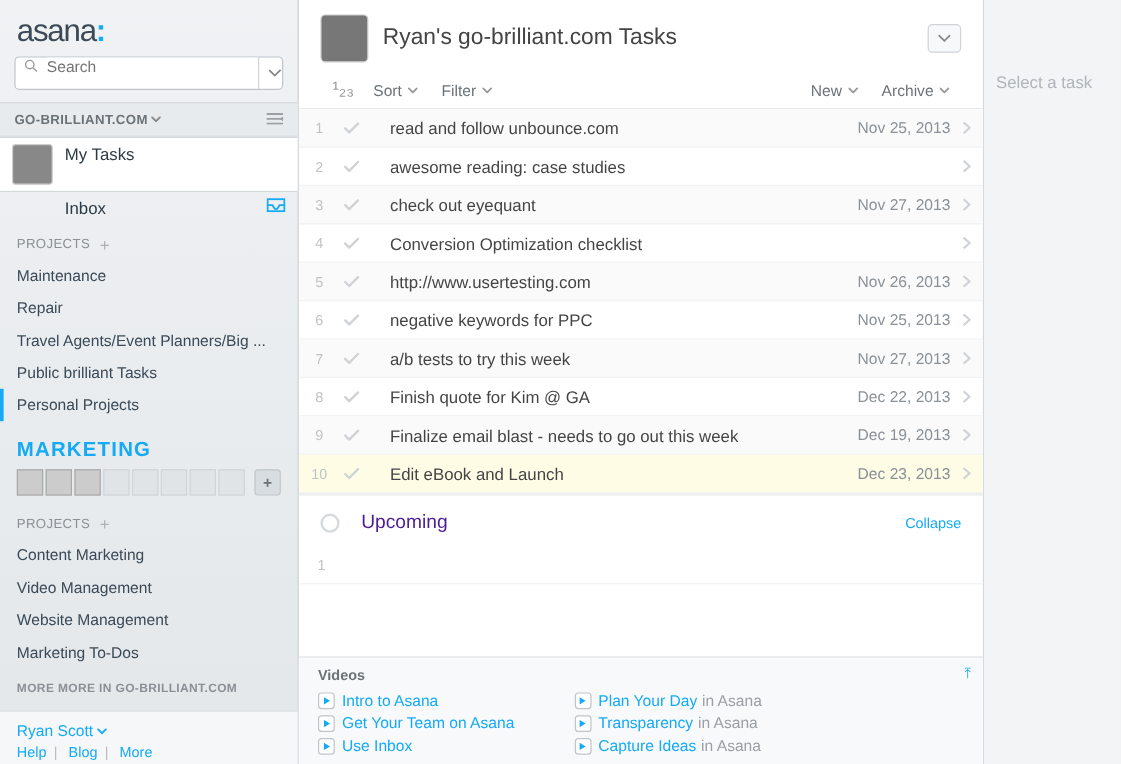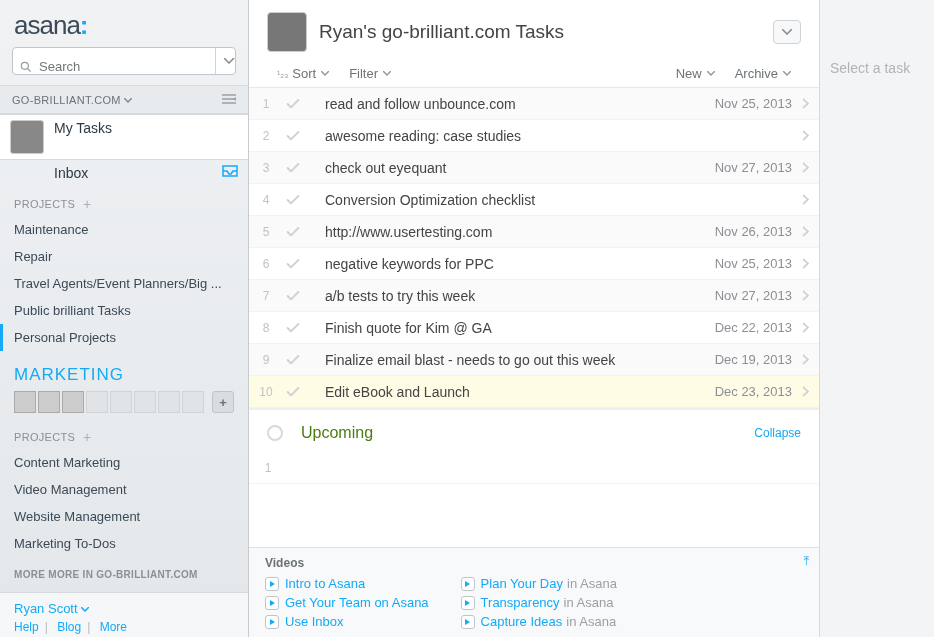--- a/index.html
+++ b/index.html
@@ -2,36 +2,36 @@
 <html><head>
 <meta charset="utf-8">
 <style>
 *{box-sizing:border-box;margin:0;padding:0;font-family:-apple-system,Helvetica,Arial,sans-serif}
 body{width:934px;height:637px;overflow:hidden;background:#e9eef2;font-size:13px;color:#444}
 .app{display:flex;height:100%}
 .sidebar{width:249px;background:linear-gradient(#f0f2f4,#e3e7ea);border-right:1px solid #c8ccd0;display:flex;flex-direction:column;position:relative}
 .logo{padding:10px 14px 6px;font-size:26px;font-weight:400;color:#3b4a56;letter-spacing:-1px}
 .logo .dots{color:#14aaf5;letter-spacing:2px;font-weight:700}
 .search-wrap{padding:0 12px 10px}
-.search{display:flex;align-items:flex-end;background:#fff;border:1px solid #bfc5c9;border-radius:4px;height:28px;padding:0 6px}
+.search{display:flex;align-items:flex-start;background:#fff;border:1px solid #bfc5c9;border-radius:4px;height:28px;padding:0 6px}
 .search svg{flex:0 0 14px}
 .search input{border:0;outline:0;flex:1;margin-left:6px;font-size:13px;color:#888}
 .search .chev{border-left:1px solid #d0d4d7;padding-left:8px;height:100%;display:flex;align-items:center}
 .workspace-bar{display:flex;align-items:center;justify-content:space-between;padding:6px 12px;border-top:1px solid #d6dadd;border-bottom:1px solid #d6dadd;background:#e8ebee}
-.workspace-bar .ws{font-size:11px;font-weight:400;color:#6b7378;letter-spacing:.3px}
+.workspace-bar .ws{font-size:11px;font-weight:700;color:#6b7378;letter-spacing:.3px}
 .nav-item{display:flex;padding:5px 10px;cursor:pointer}
 .nav-item.active{background:#fff;border-top:1px solid #d6dadd;border-bottom:1px solid #d6dadd}
 .nav-item .avatar{width:34px;height:34px;background:#888;border:1px solid #ccc;margin-right:10px;border-radius:3px}
 .nav-item .lbl{font-size:14px;color:#2b3a44}
 .inbox-icon{margin-left:auto;color:#14aaf5}
 .section-hdr{display:flex;align-items:center;padding:10px 14px 4px;font-size:11px;font-weight:400;color:#8a9096;letter-spacing:.3px}
 .section-hdr .plus{margin-left:8px;color:#aab0b5;cursor:pointer;font-size:14px}
 .proj{padding:6px 14px;font-size:13px;color:#3b4a56;cursor:pointer;white-space:nowrap;overflow:hidden;text-overflow:ellipsis}
 .proj.blue-bar{border-left:3px solid #14aaf5;padding-left:11px}
-.team-hdr{padding:14px 14px 6px;font-size:17px;font-weight:400;color:#14aaf5;letter-spacing:1px}
+.team-hdr{padding:14px 14px 6px;font-size:17px;font-weight:700;color:#14aaf5;letter-spacing:1px}
 .team-members{display:flex;gap:2px;padding:0 14px 6px;align-items:center}
 .mem{width:22px;height:22px;background:#ccc;border:1px solid #aaa}
 .mem.empty{background:#e0e4e7;border:1px solid #d0d4d7}
 .add-mem{margin-left:auto;width:22px;height:22px;background:#d8dde1;border:1px solid #c0c5c9;display:flex;align-items:center;justify-content:center;color:#6b7378;font-weight:700;cursor:pointer;border-radius:3px}
 .more-teams{padding:12px 14px;font-size:10px;font-weight:700;color:#8a9096;letter-spacing:.3px}
 .bottom{margin-top:auto;border-top:1px solid #d6dadd;padding:8px 14px;background:#f5f7f8}
 .bottom .user{color:#14aaf5;font-size:13px;cursor:pointer}
 .bottom .links{margin-top:4px;font-size:12px;color:#14aaf5}
 .bottom .links span{cursor:pointer}
 .bottom .sep{color:#bbb;margin:0 6px}
@@ -39,42 +39,42 @@
 .main{flex:1;display:flex;flex-direction:column;background:#fff;position:relative}
 .main-hdr{display:flex;align-items:center;padding:12px 18px 8px}
 .main-hdr .avatar{width:40px;height:40px;background:#777;border:1px solid #ccc;border-radius:4px;margin-right:12px}
 .main-hdr h1{font-size:19px;font-weight:400;color:#444;flex:1}
 .main-hdr .menu-btn{width:28px;height:24px;border:1px solid #cfd3d7;border-radius:4px;display:flex;align-items:center;justify-content:center;cursor:pointer;background:#f7f8f9}
 
 .toolbar{display:flex;align-items:center;padding:6px 28px;border-bottom:1px solid #e6e8ea;font-size:13px;color:#6b7378}
 .tool{display:flex;align-items:center;cursor:pointer;margin-right:20px}
 .tool.right{margin-left:auto;margin-right:20px}
 .tool.last{margin-right:0}
-.sort-icon{font-size:10px;margin-right:4px;color:#999}
+.sort-icon{font-size:16px;margin-right:16px;color:#999}
 .chev-d{margin-left:5px}
 
 .tasks{overflow:auto}
 .task-row{display:flex;align-items:center;height:32px;border-bottom:1px solid #f1f2f3;padding:0 10px 0 4px}
 .task-row:nth-child(odd){background:#fafafa}
 .task-row.sel{background:#fffce6}
 .task-row .num{width:26px;text-align:center;color:#bfc3c6;font-size:12px}
 .task-row .chk{width:28px;display:flex;justify-content:center}
 .task-row .title{flex:1;color:#444;font-size:14px;padding-left:18px}
 .task-row .date{color:#8a9096;font-size:13px;margin-right:10px;width:92px;text-align:right}
 .task-row .arrow{color:#cfd3d7}
 .section-row{display:flex;align-items:center;padding:14px 18px 10px;border-top:2px solid #eceeef}
 .section-row .circle{width:16px;height:16px;border:2px solid #d6dadd;border-radius:50%;margin-right:18px}
-.section-row .stitle{font-size:16px;color:#4d7c0f;font-weight:500;flex:1}
+.section-row .stitle{font-size:16px;color:#4c1d95;font-weight:500;flex:1}
 .section-row .collapse{color:#14aaf5;font-size:12px;cursor:pointer}
 .empty-row{height:32px;border-bottom:1px solid #f1f2f3;display:flex;align-items:center}
 .empty-row .num{width:30px;text-align:center;color:#bfc3c6;font-size:12px;margin-left:4px}
 
 .videos{border-top:1px solid #e0e3e5;background:#f8f9fa;padding:8px 16px;position:relative}
 .videos .vh{font-size:12px;font-weight:700;color:#6b7378;margin-bottom:6px}
-.videos .cols{display:flex;gap:32px}
+.videos .cols{display:flex;gap:50px}
 .videos .col{display:flex;flex-direction:column;gap:4px}
 .vid{font-size:13px;display:flex;align-items:center}
 .vid .play{width:14px;height:14px;border:1px solid #c0c5c9;border-radius:3px;margin-right:6px;display:flex;align-items:center;justify-content:center;background:#fff}
 .vid .play::after{content:"";border-left:5px solid #14aaf5;border-top:3px solid transparent;border-bottom:3px solid transparent}
 .vid a{color:#14aaf5;cursor:pointer}
 .vid .suffix{color:#9aa0a5;margin-left:4px}
 .videos .close{position:absolute;right:10px;top:6px;color:#14aaf5;cursor:pointer;font-size:12px}
 
 .right-pane{width:115px;border-left:1px solid #d6dadd;background:#f2f4f6;padding:60px 10px 0;color:#b0b5b9;font-size:14px;font-weight:500}
 

